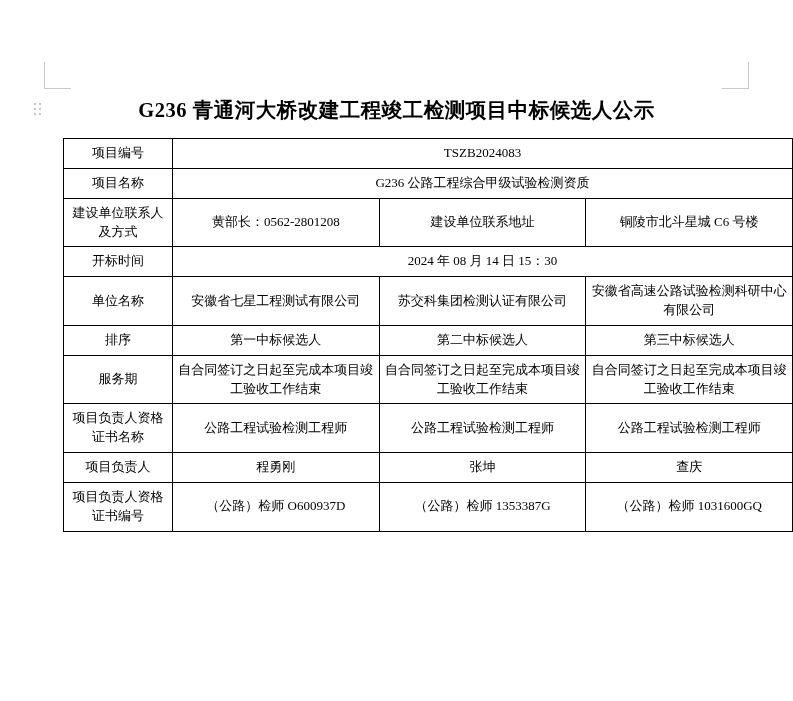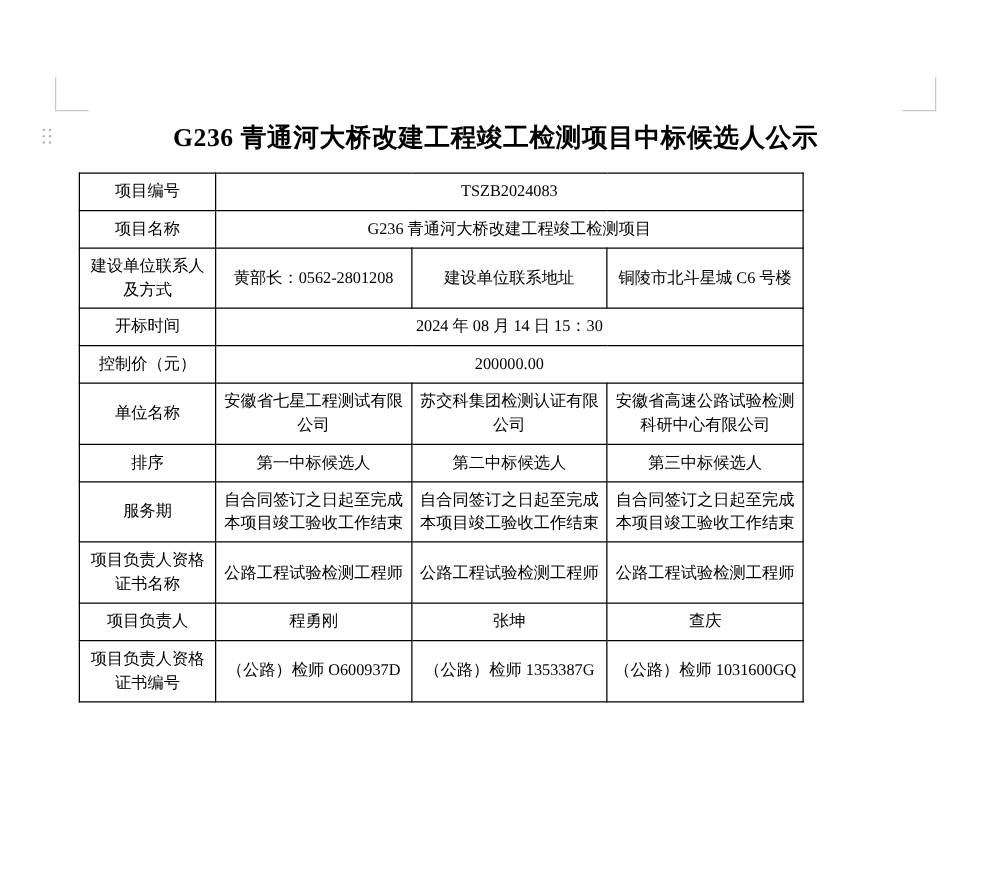--- a/index.html
+++ b/index.html
@@ -57,21 +57,21 @@
     font-family: "Liberation Serif", serif;
     font-weight: bold;
     font-size: 20.5px;
     letter-spacing: 0.5px;
     color: #000;
   }
   table.main {
     position: absolute;
     left: 63px;
     top: 138px;
-    width: 580px;
+    width: 730px;
     border-collapse: collapse;
     table-layout: fixed;
     font-family: "Liberation Serif", serif;
     font-size: 13px;
     border-radius: 13px;
   }
   table.main td {
     border: 1px solid #000;
     text-align: center;
     vertical-align: middle;
@@ -105,35 +105,31 @@
   <div class="doc-title">G236 青通河大桥改建工程竣工检测项目中标候选人公示</div>
 
   <table class="main">
     <tbody id="table-body">
         <tr>
           <td class="label">项目编号</td>
           <td colspan="3">TSZB2024083</td>
         </tr>
         <tr>
           <td class="label">项目名称</td>
-          <td colspan="3">G236 青通河大桥改建工程竣工检测项目</td>
+          <td colspan="3">G236 公路工程综合甲级试验检测资质</td>
         </tr>
         <tr>
           <td class="label">建设单位联系人及方式</td>
           <td class="val-3">黄部长：0562-2801208</td>
           <td class="val-3">建设单位联系地址</td>
           <td class="val-3">铜陵市北斗星城 C6 号楼</td>
         </tr>
         <tr>
           <td class="label">开标时间</td>
           <td colspan="3">2024 年 08 月 14 日 15：30</td>
-        </tr>
-        <tr>
-          <td class="label">控制价（元）</td>
-          <td colspan="3">200000.00</td>
         </tr>
         <tr>
           <td class="label">单位名称</td>
           <td class="val-3">安徽省七星工程测试有限公司</td>
           <td class="val-3">苏交科集团检测认证有限公司</td>
           <td class="val-3">安徽省高速公路试验检测科研中心有限公司</td>
         </tr>
         <tr>
           <td class="label">排序</td>
           <td class="val-3">第一中标候选人</td>

